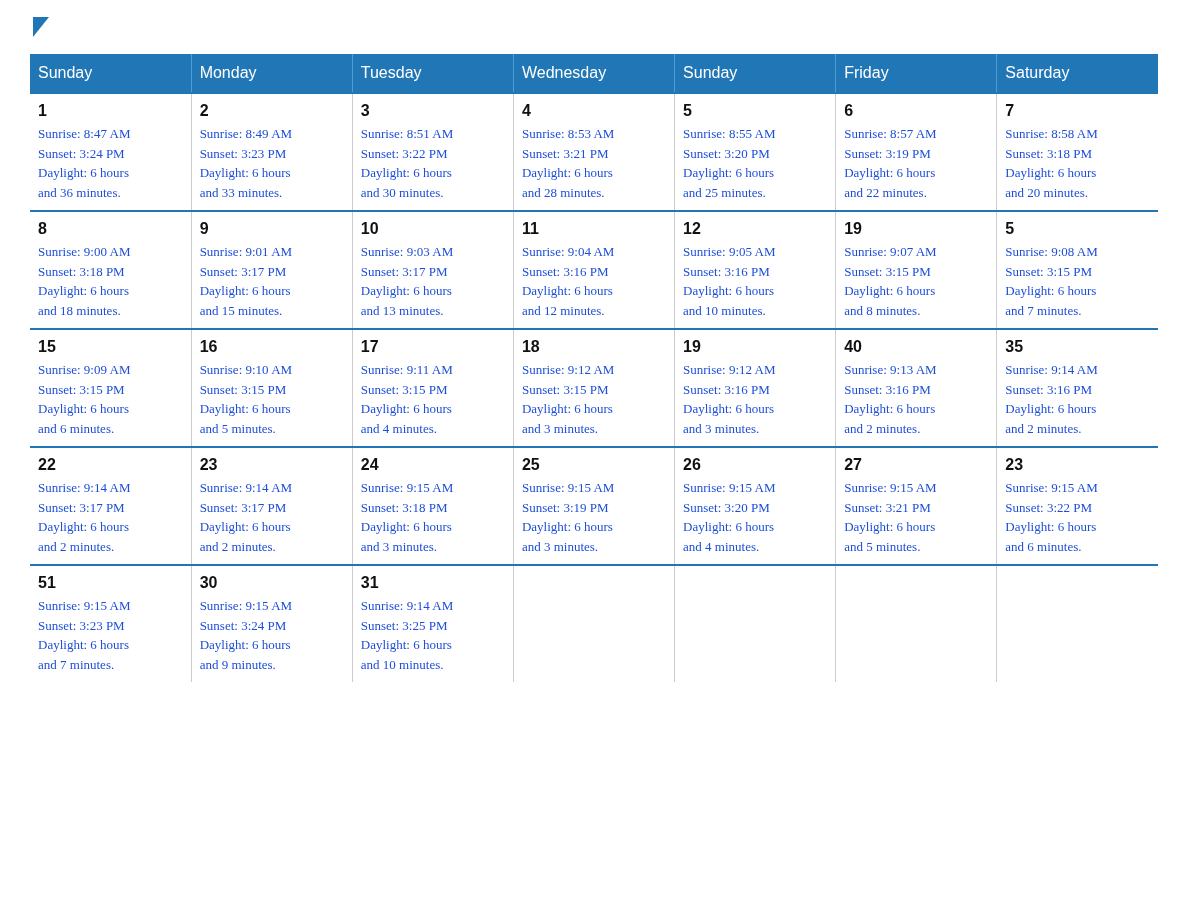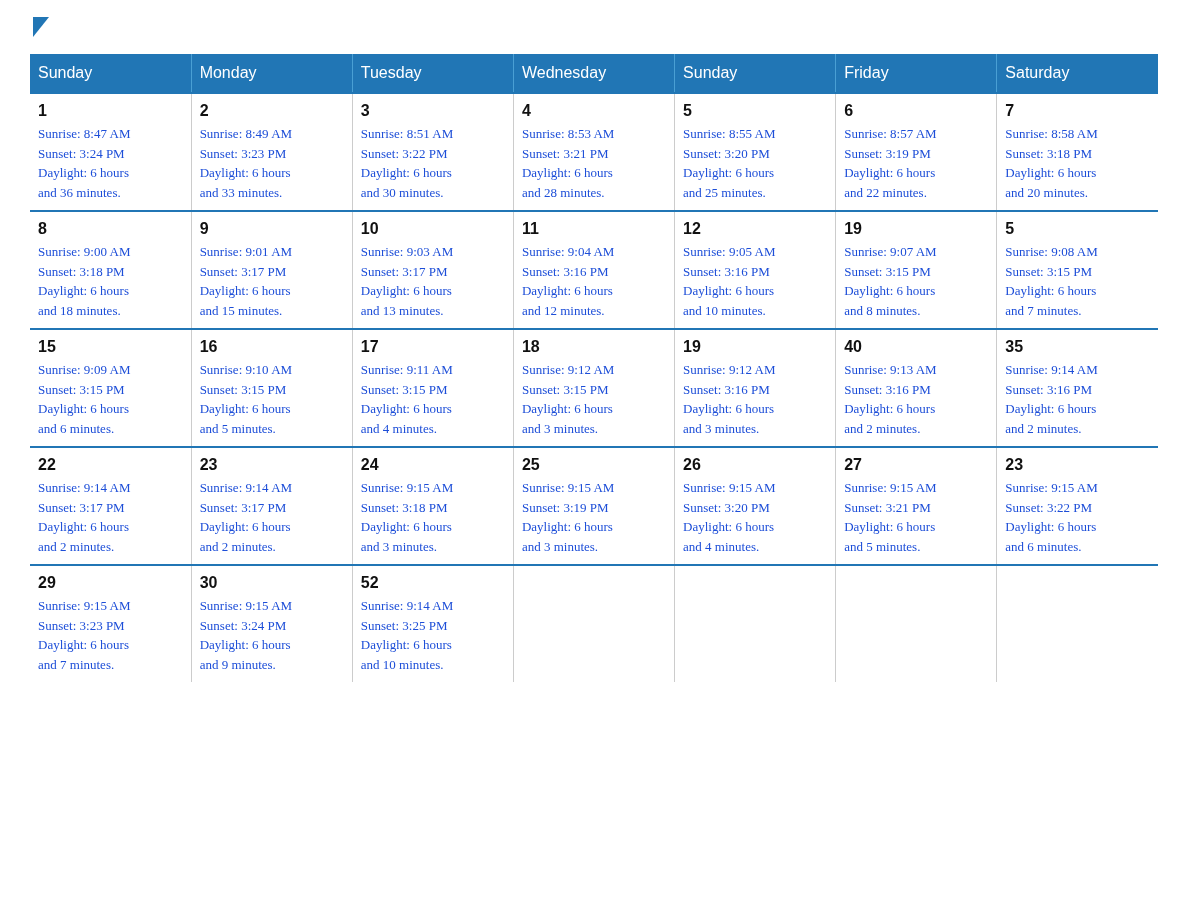--- a/index.html
+++ b/index.html
@@ -388,39 +388,39 @@
         <div class="day-info">
           Sunrise: 9:15 AM<br>
           Sunset: 3:22 PM<br>
           Daylight: 6 hours<br>
           and 6 minutes.
         </div>
       </td>
       </tr>
       <tr>
         <td>
-        <div class="day-num">29</div>
+        <div class="day-num">51</div>
         <div class="day-info">
           Sunrise: 9:15 AM<br>
           Sunset: 3:23 PM<br>
           Daylight: 6 hours<br>
           and 7 minutes.
         </div>
       </td>
         <td>
         <div class="day-num">30</div>
         <div class="day-info">
           Sunrise: 9:15 AM<br>
           Sunset: 3:24 PM<br>
           Daylight: 6 hours<br>
           and 9 minutes.
         </div>
       </td>
         <td>
-        <div class="day-num">52</div>
+        <div class="day-num">31</div>
         <div class="day-info">
           Sunrise: 9:14 AM<br>
           Sunset: 3:25 PM<br>
           Daylight: 6 hours<br>
           and 10 minutes.
         </div>
       </td>
         <td></td>
         <td></td>
         <td></td>

